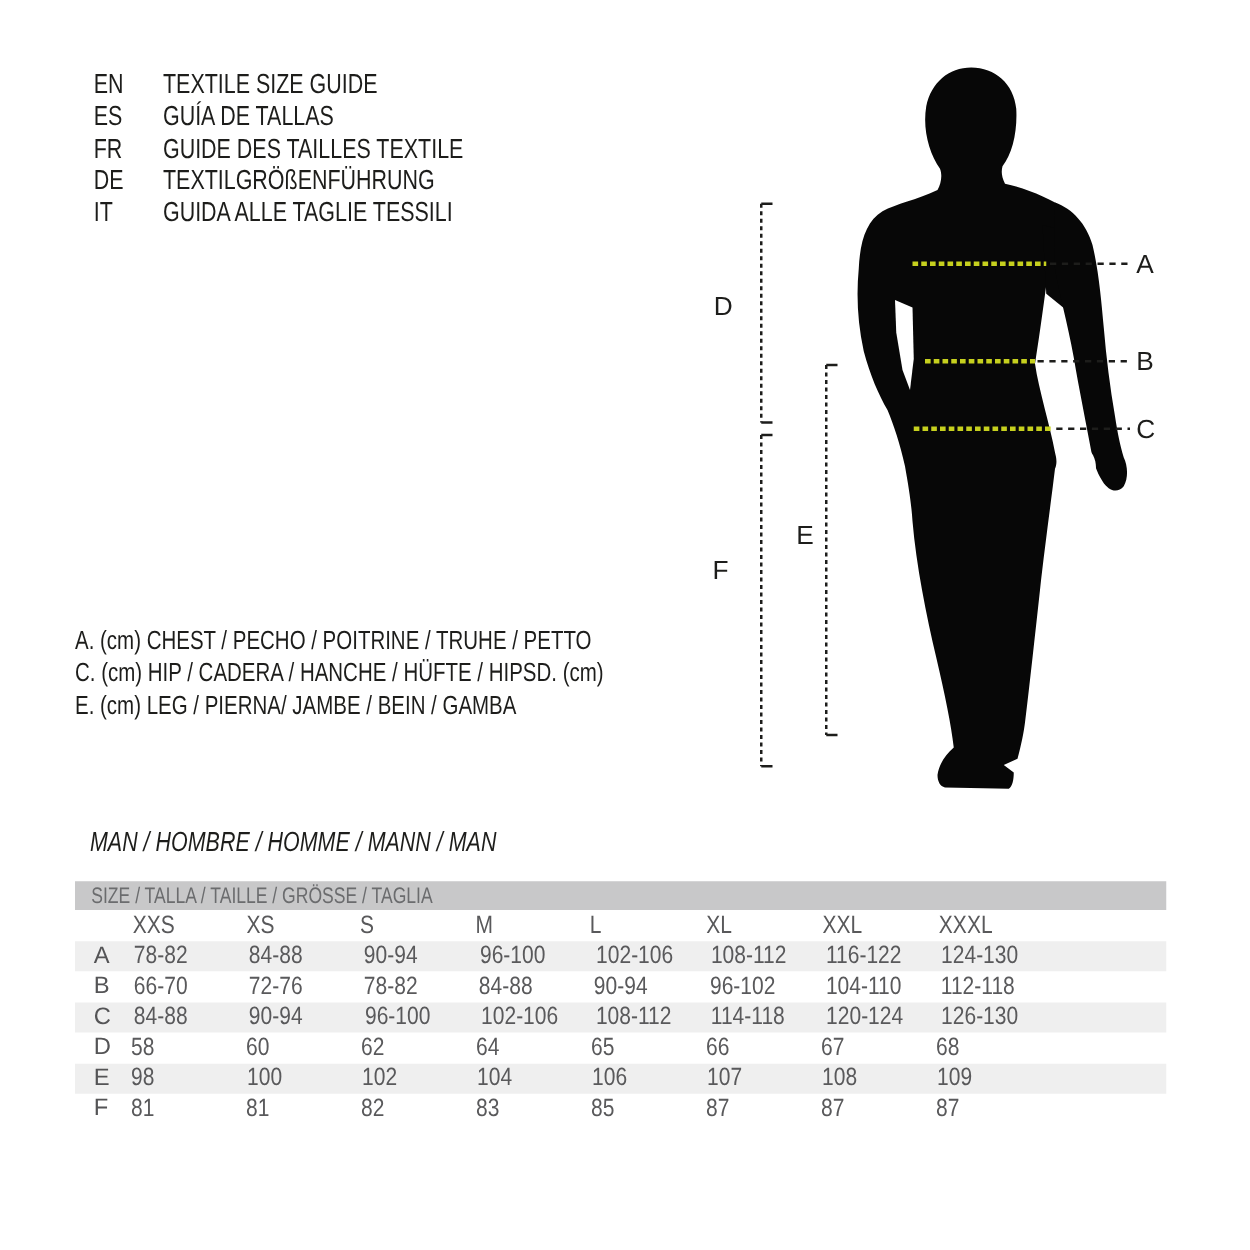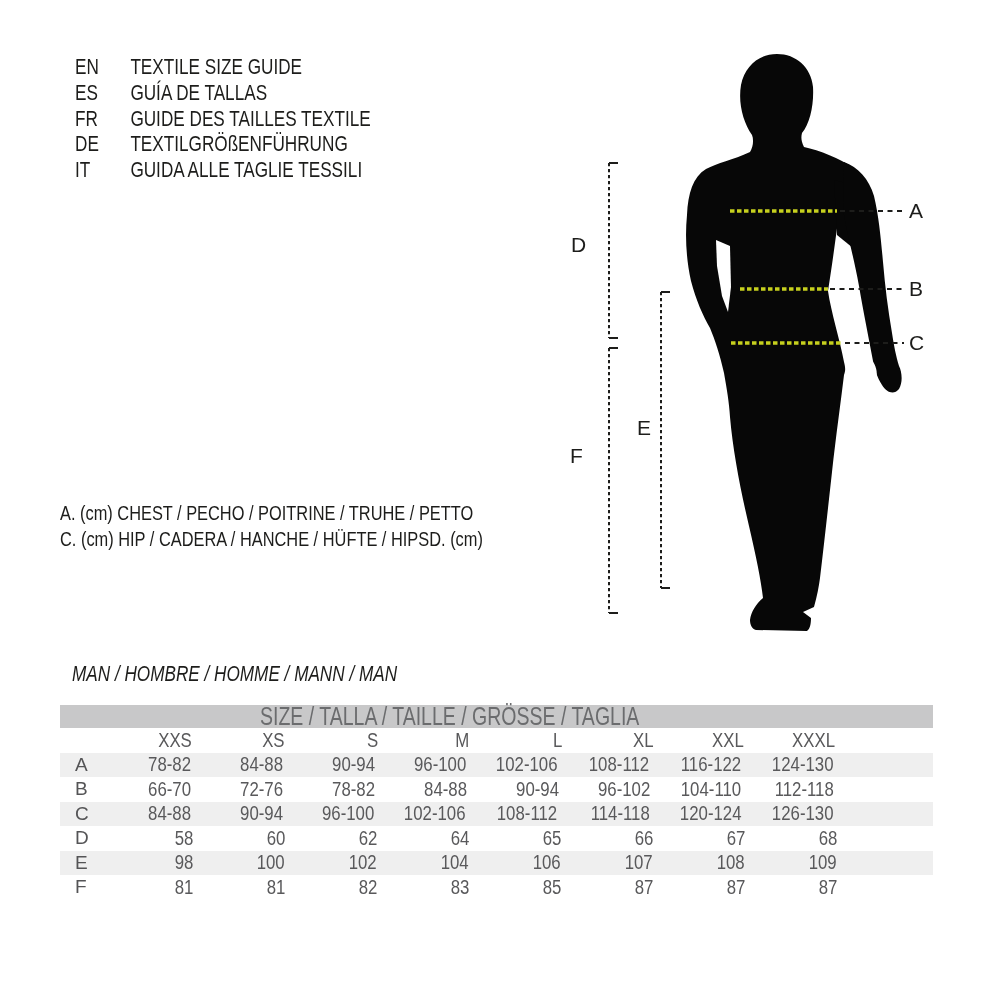--- a/index.html
+++ b/index.html
@@ -16,28 +16,28 @@
 
   
   .legend{left:60px;top:500px;font-size:21px;line-height:25.9px;}
   .legend div{white-space:nowrap;}
 
   
   .category{left:72px;top:661px;font-size:22px;line-height:26px;font-style:italic;}
 
   
   .size-bar{left:60px;top:705px;width:873px;height:23px;background:#c8c8c9;
-            color:#6b6c6e;font-size:25px;line-height:23px;text-align:center;}
+            color:#6b6c6e;font-size:18px;line-height:23px;}
   .size-bar .cond{margin-left:13px;}
   .table{left:60px;top:728px;width:873px;font-size:20px;color:#59595b;}
   .trow{display:grid;grid-template-columns:43px repeat(8,92px) 1fr;
         height:24.5px;align-items:center;}
   .trow.stripe{background:#efefef;}
   .rkey{padding-left:15px;font-size:19px;color:#545456;}
-  .tcell{text-align:right;}
+  .tcell{text-align:left;}
   .tcell span{display:inline-block;transform:scaleX(0.84);transform-origin:50% 50%;white-space:nowrap;}
 
   
   .fig{left:560px;top:40px;}
   .fig text{font-family:"Liberation Sans",sans-serif;font-size:21px;fill:#1d1d1b;}
 </style>
 </head>
 <body>
 
 <div class="abs langs">
@@ -153,20 +153,21 @@
   <text x="349" y="256">B</text>
   <text x="349" y="310">C</text>
   <text x="11" y="212">D</text>
   <text x="77" y="395">E</text>
   <text x="10" y="423">F</text>
 </svg>
 
 <div class="abs legend">
   <div><span class="cond">A. (cm) CHEST / PECHO / POITRINE / TRUHE / PETTO</span></div>
   <div><span class="cond">C. (cm) HIP / CADERA / HANCHE / HÜFTE / HIPSD. (cm)</span></div>
+  <div><span class="cond">E. (cm) LEG / PIERNA/ JAMBE / BEIN / GAMBA</span></div>
 </div>
 
 <div class="abs category">
   <span class="cond">MAN / HOMBRE / HOMME / MANN / MAN</span>
 </div>
 
 <div class="abs size-bar">
   <span class="cond">SIZE / TALLA / TAILLE / GRÖSSE / TAGLIA</span>
 </div>
 

